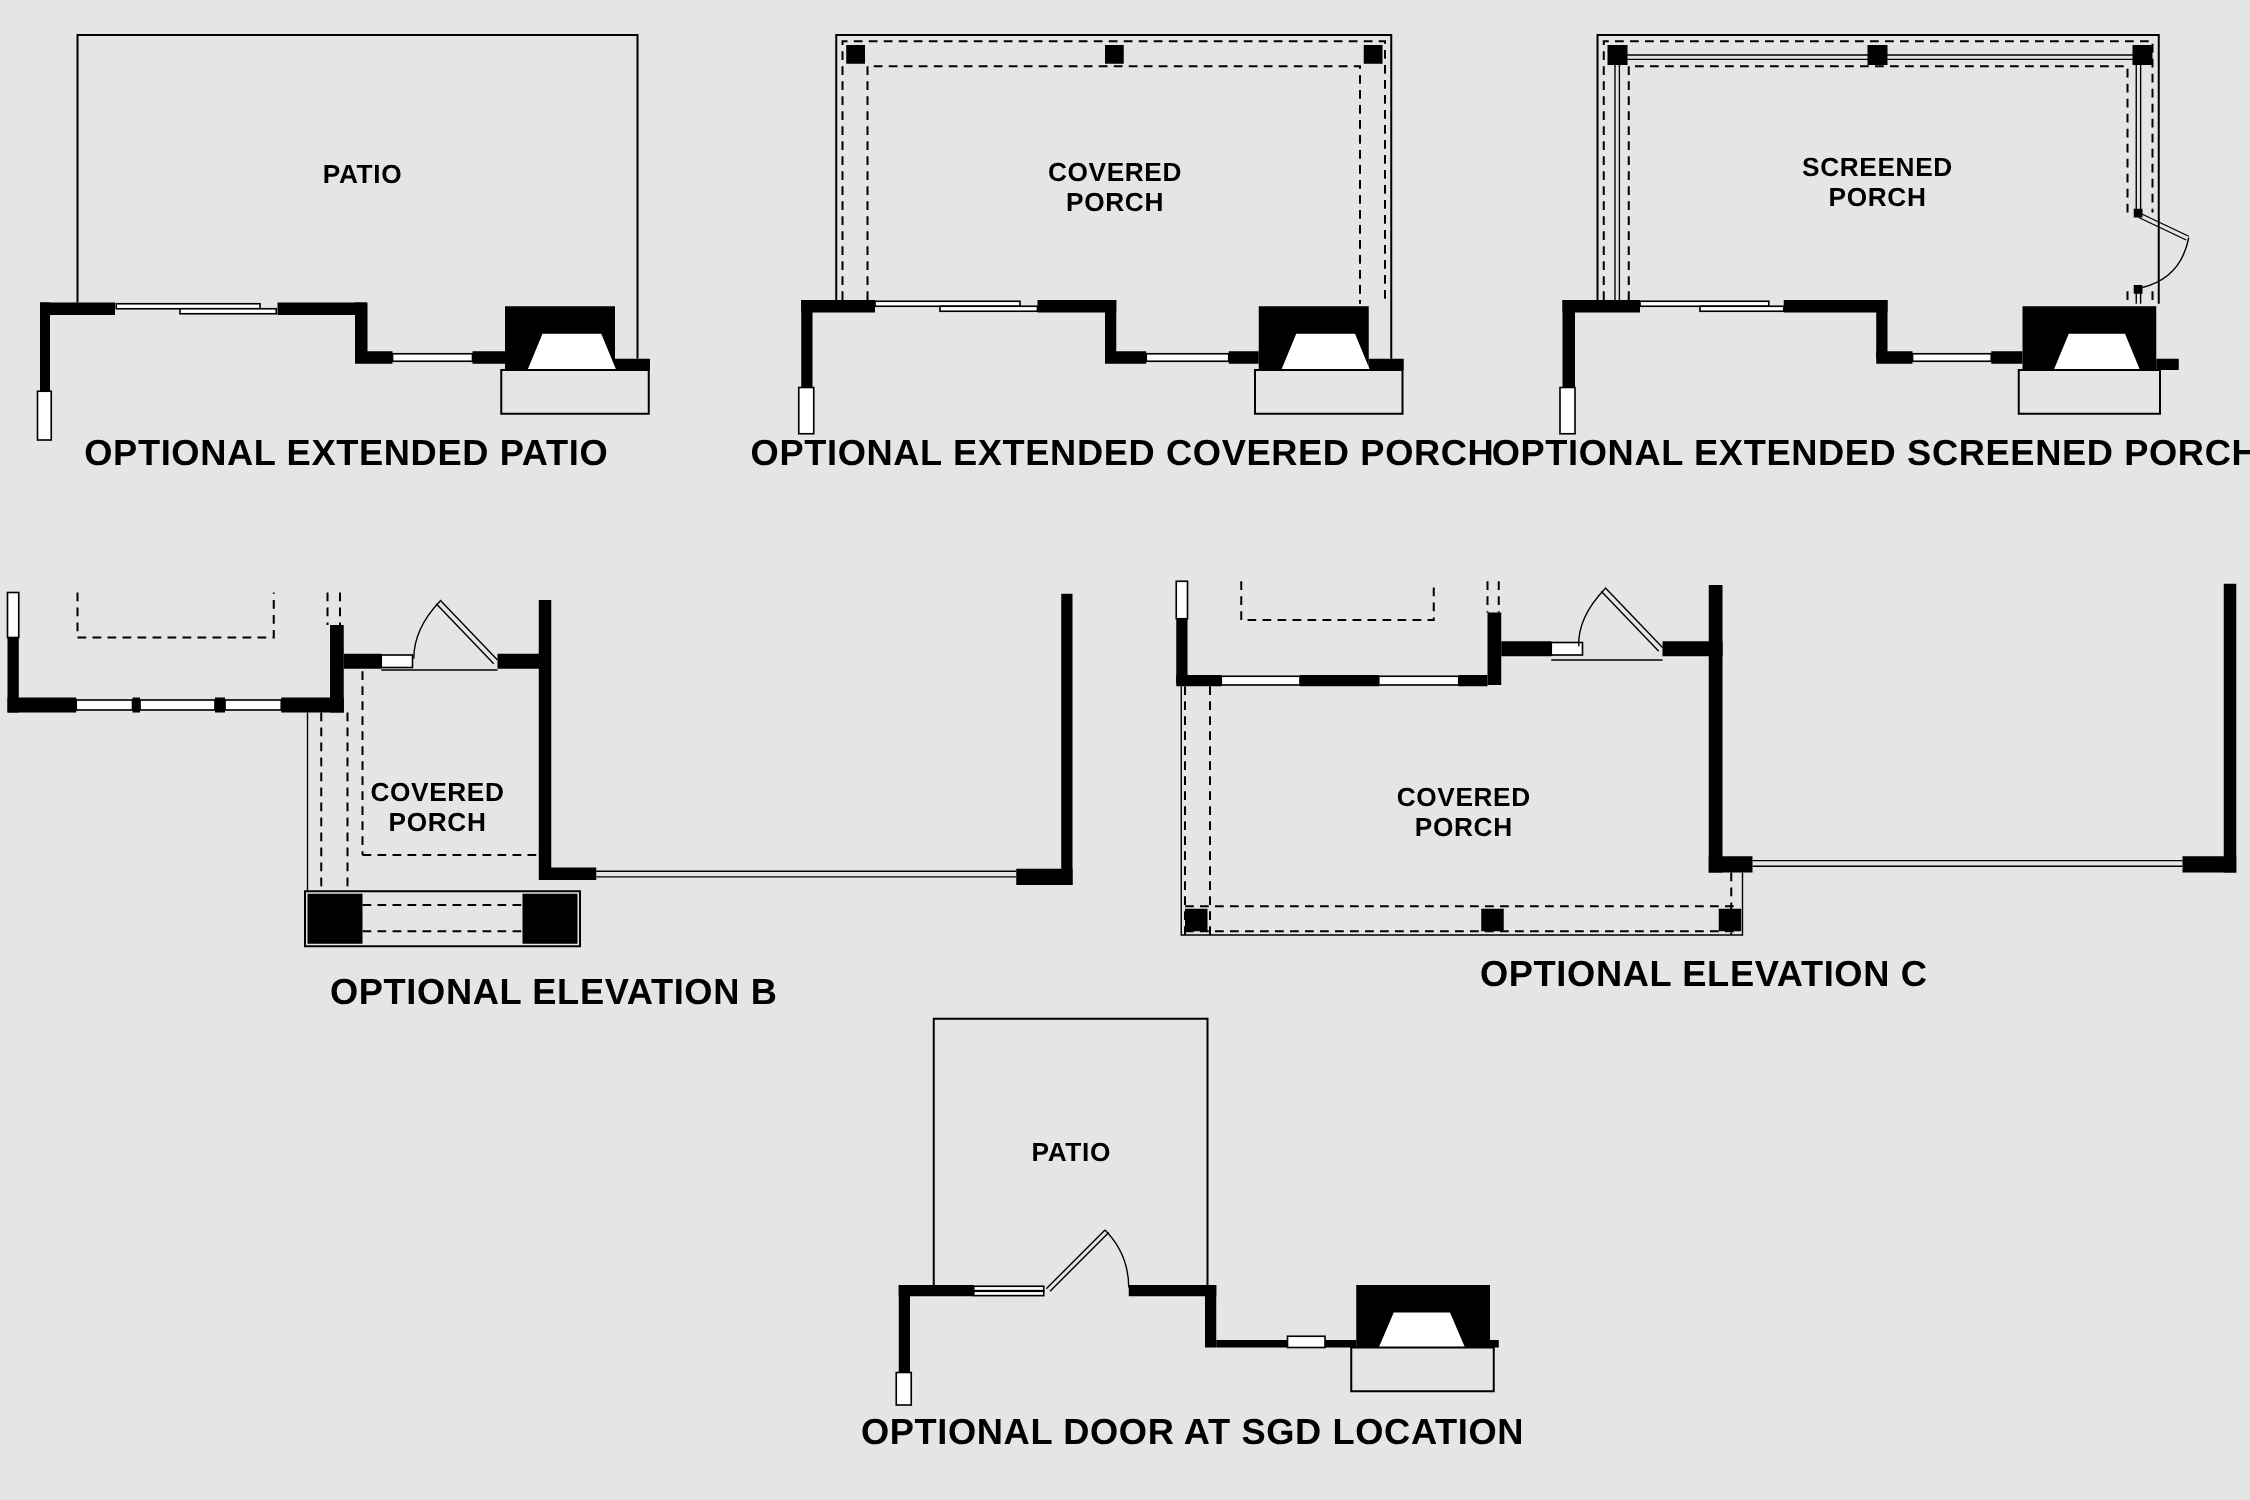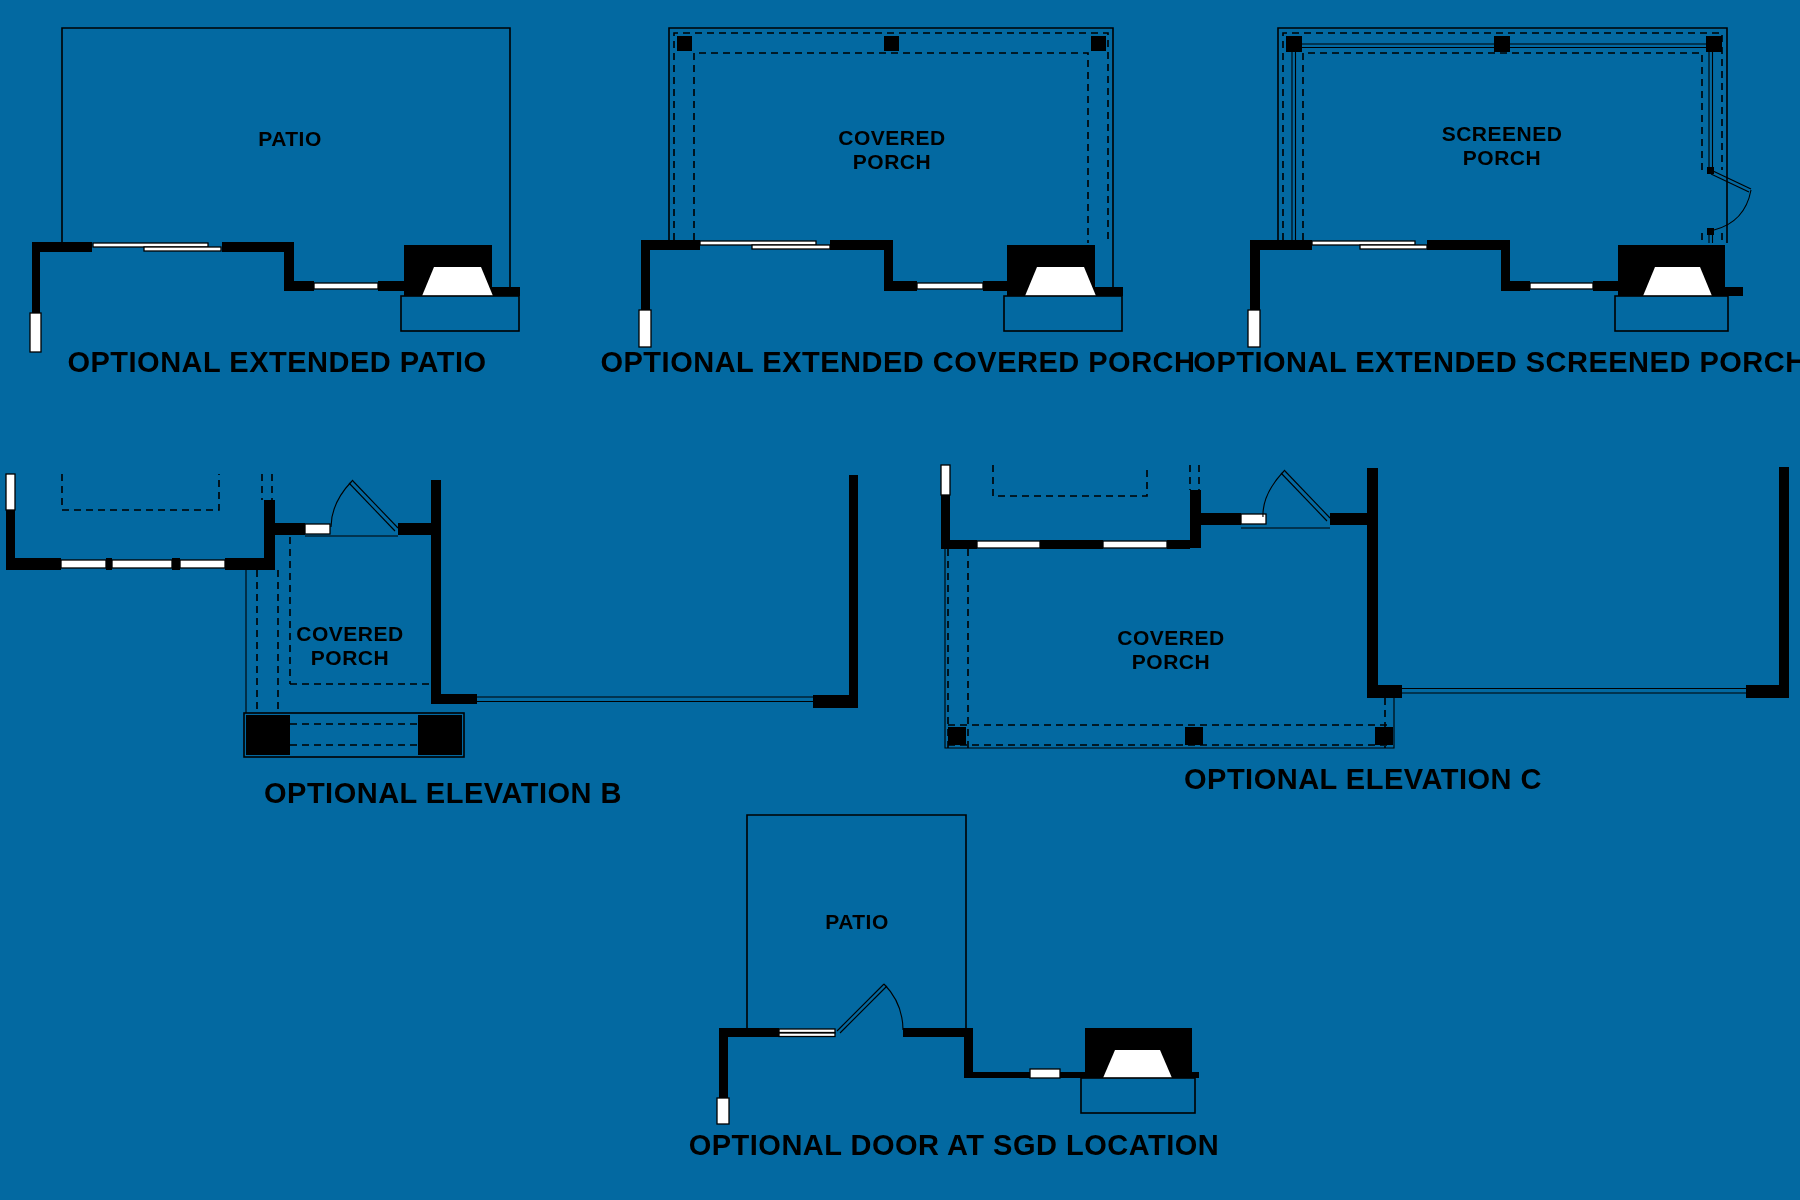--- a/index.html
+++ b/index.html
@@ -4,21 +4,21 @@
 <style>
   html, body {
     margin: 0;
     padding: 0;
     background: #ffffff;
   }
   .sheet {
     position: relative;
     width: 1800px;
     height: 1200px;
-    background: #0369a1;
+    background: #e5e5e5;
     overflow: hidden;
   }
   svg { display: block; }
   svg text {
     font-family: "Liberation Sans", "DejaVu Sans", sans-serif;
     font-weight: bold;
     fill: #000000;
     text-anchor: middle;
   }
   .title { font-size: 29px; letter-spacing: 0.5px; }

